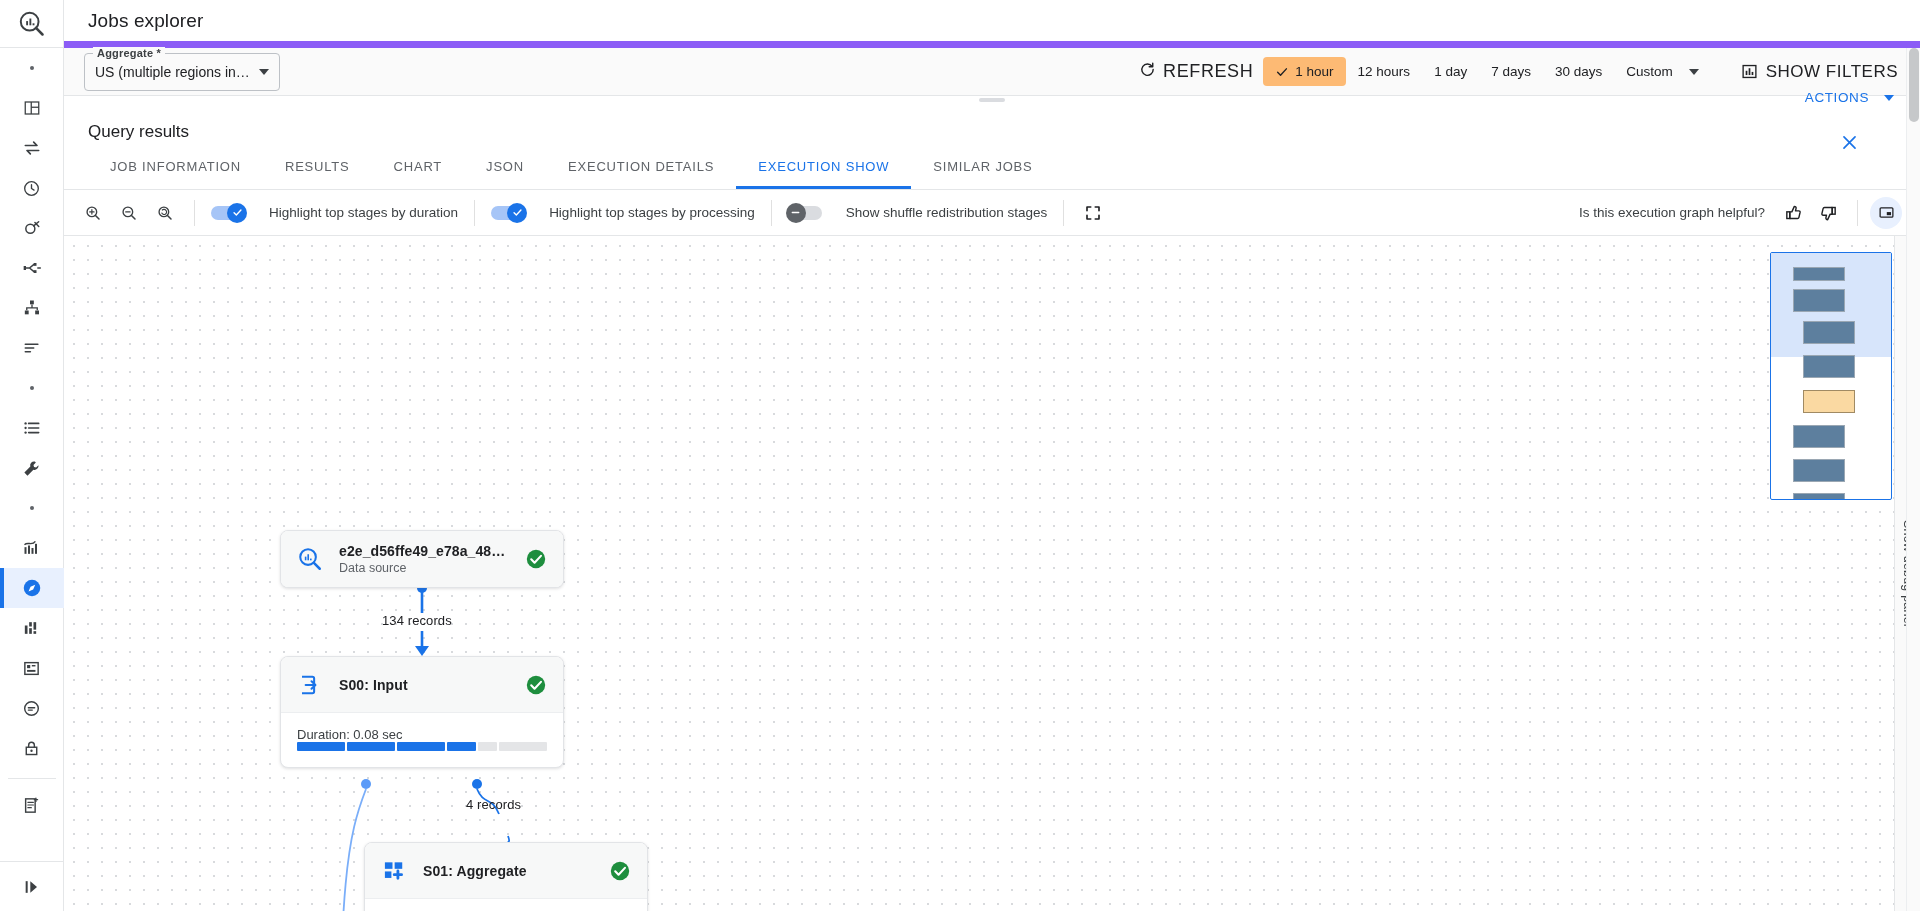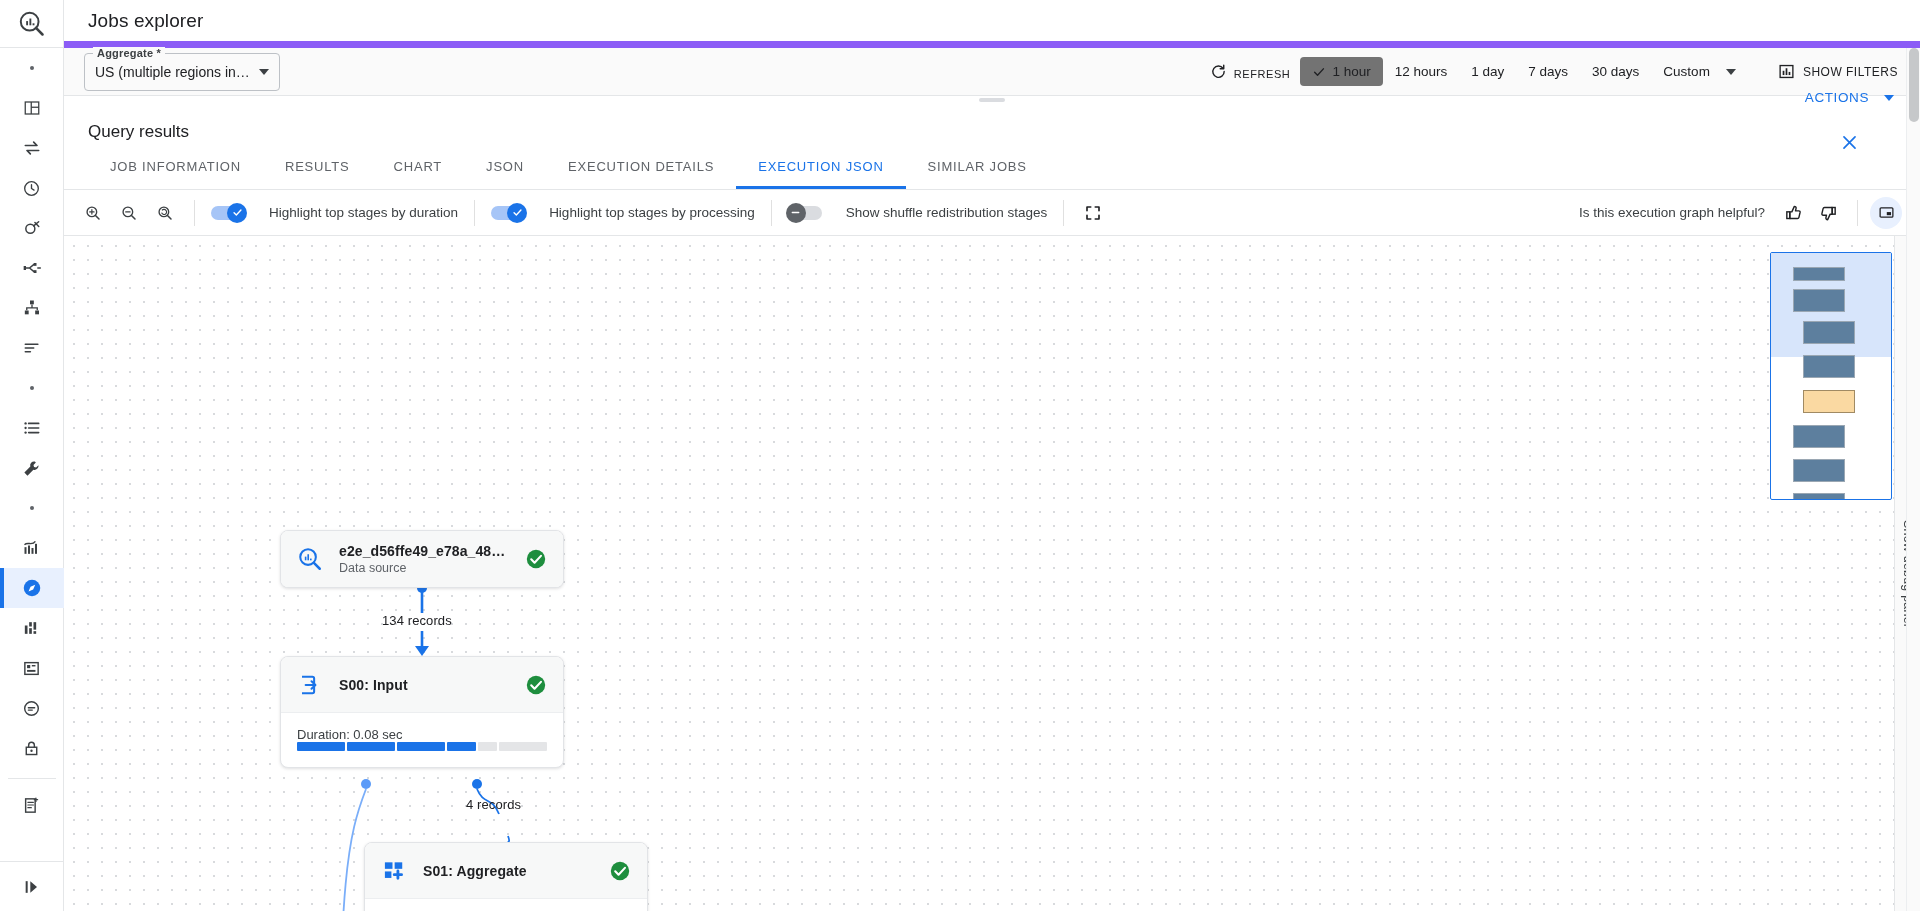--- a/index.html
+++ b/index.html
@@ -62,30 +62,30 @@
     font-size: 11px; color: #3c4043; font-weight: 700; letter-spacing: .2px;
   }
   .loc-legend .req { color: #3c4043; }
   .loc-value { font-size: 14px; color: #202124; white-space: nowrap; overflow: hidden;
     text-overflow: ellipsis; flex: 1 1 auto; }
   .caret { width: 0; height: 0; border-left: 5px solid transparent; border-right: 5px solid transparent;
     border-top: 6px solid #3c4043; margin-left: 8px; flex: 0 0 auto; }
 
   .timebar { margin-left: auto; display: flex; align-items: center; gap: 0; }
   .refresh-btn {
-    display: flex; align-items: flex-end; gap: 7px; padding: 6px 10px; border-radius: 4px;
-    font-size: 11px; font-weight: 500; letter-spacing: .6px; color: #202124; background: none; border: none;
+    display: flex; align-items: flex-start; gap: 7px; padding: 6px 10px; border-radius: 4px;
+    font-size: 18px; font-weight: 500; letter-spacing: .6px; color: #202124; background: none; border: none;
   }
   .trange {
     font-size: 13.5px; color: #202124; padding: 7px 12px; border-radius: 4px; white-space: nowrap;
   }
-  .trange.sel { background: #737373; display: flex; align-items: center; gap: 6px; }
+  .trange.sel { background: #fdba74; display: flex; align-items: center; gap: 6px; }
   .trange.custom { display: flex; align-items: center; gap: 8px; }
   .show-filters {
-    display: flex; align-items: center; gap: 8px; font-size: 12px; font-weight: 500;
+    display: flex; align-items: center; gap: 8px; font-size: 17px; font-weight: 500;
     letter-spacing: .5px; color: #202124; margin-left: 22px; padding: 6px 8px;
   }
 
   
   .panel { flex: 1 1 auto; display: flex; flex-direction: column; min-height: 0; background: #fff;
            position: relative; }
   .grabber {
     position: absolute; top: 2px; left: 50%; transform: translateX(-50%);
     width: 26px; height: 4px; border-radius: 2px; background: #dadce0;
   }
@@ -443,21 +443,21 @@
           </div>
         </div>
       </div>
 
       <div class="tabs">
         <div class="tab">JOB INFORMATION</div>
         <div class="tab">RESULTS</div>
         <div class="tab">CHART</div>
         <div class="tab">JSON</div>
         <div class="tab">EXECUTION DETAILS</div>
-        <div class="tab active">EXECUTION JSON</div>
+        <div class="tab active">EXECUTION SHOW</div>
         <div class="tab">SIMILAR JOBS</div>
       </div>
 
       <div class="gtoolbar">
         <div class="zoom-group">
           <div class="icon-btn">
             <svg width="18" height="18" viewBox="0 0 24 24">
               <circle cx="10.5" cy="10.5" r="6.4" fill="none" stroke="#3c4043" stroke-width="1.8"></circle>
               <path d="M10.5 7.6v5.8M7.6 10.5h5.8" stroke="#3c4043" stroke-width="1.6" stroke-linecap="round"></path>
               <path d="M15.3 15.3L20 20" stroke="#3c4043" stroke-width="2" stroke-linecap="round"></path>

